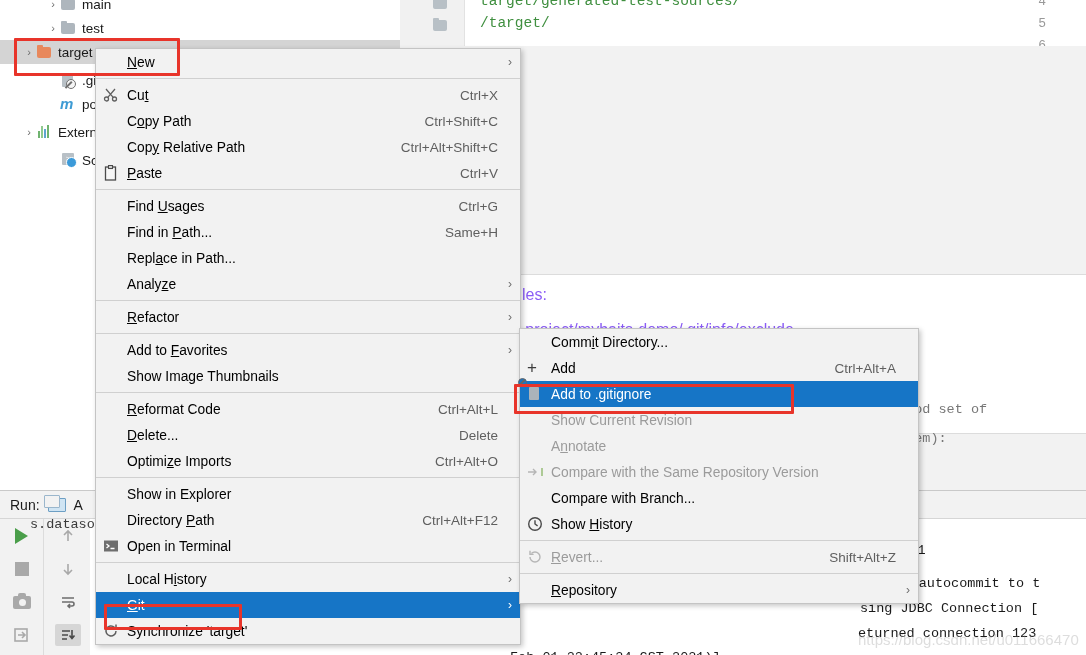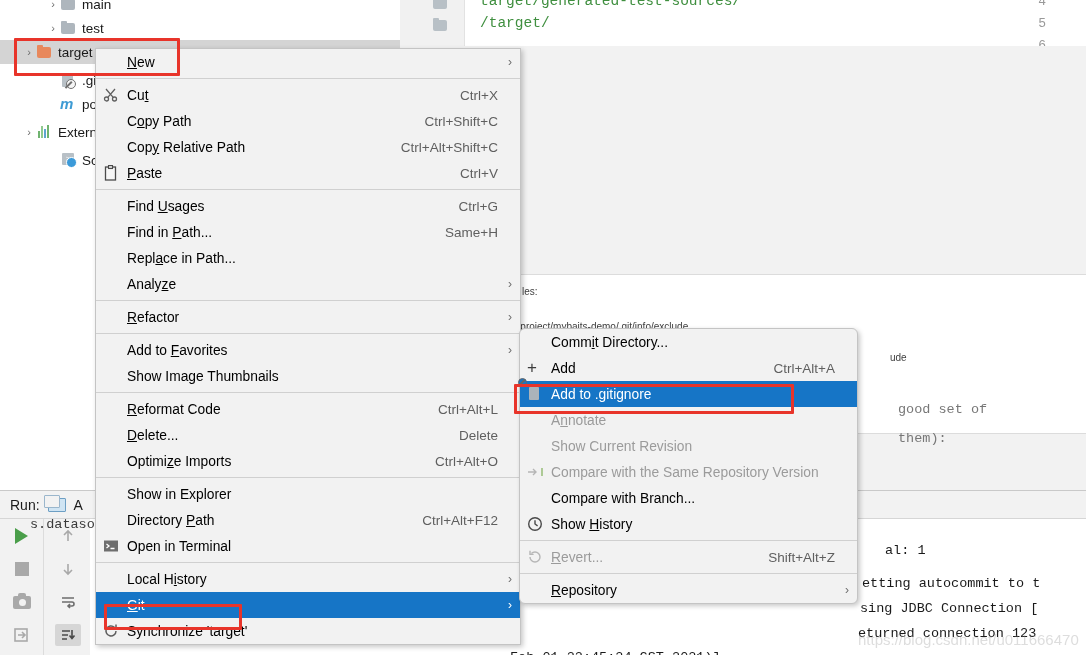--- a/index.html
+++ b/index.html
@@ -89,21 +89,21 @@
   
   .info-panel {
     position: absolute; left: 400px; top: 46px; width: 686px; height: 444px;
     background: #f2f2f2;
   }
   .info-white {
     position: absolute; left: 0px; top: 228px; width: 686px; height: 160px;
     background: #ffffff; border-top: 1px solid #dcdcdc; border-bottom: 1px solid #dcdcdc;
   }
   .info-text {
-    position: absolute; color: #404040; font-size: 10px; white-space: pre;
+    position: absolute; color: #8b5cf6; font-size: 16px; white-space: pre;
   }
   .info-mono {
     position: absolute; color: #777; font-family: "Liberation Mono", monospace; font-size: 13.5px; white-space: pre;
   }
 
   
   .run-window {
     position: absolute; left: 0; top: 490px; width: 1086px; height: 165px;
     background: #f2f2f2; border-top: 1px solid #c9c9c9;
   }
@@ -150,21 +150,21 @@
     position:absolute; color: rgba(150,150,150,0.32); font-size: 15px; white-space: pre;
     font-family: "Liberation Sans", sans-serif;
   }
 
   
   .ctxmenu {
     position: absolute; background: #f2f2f2; border: 1px solid #c4c4c4;
     box-shadow: 2px 2px 5px rgba(0,0,0,0.22);
   }
   #main-menu { left: 95px; top: 48px; width: 426px; }
-  #git-menu  { left: 519px; top: 328px; width: 339px; border-radius: 6px; }
+  #git-menu  { left: 519px; top: 328px; width: 400px; }
 
   .mi {
     position: relative; height: 26px; display: flex; align-items: center;
     padding-left: 31px; padding-right: 10px; font-size: 13.8px; color: #000;
     white-space: nowrap; cursor: default;
   }
   .mi.hl { background: #1675c6; color: #ffffff; }
   .mi.dis { color: #9b9b9b; }
   .mi .acc { text-decoration: underline; text-underline-offset: 1px; }
   .mi .short {
@@ -464,24 +464,24 @@
       <div class="mi">
         <span class="mi-ico"><span class="ic-plus">+</span></span>
         <span>Add</span>
         <span class="short">Ctrl+Alt+A</span>
       </div>
       <div class="mi hl">
         <span class="mi-ico"><span class="ic-gitign"><span class="pg"></span><span class="ban"></span><span class="ban-l"></span></span></span>
         <span>Add to .gitignore</span>
       </div>
       <div class="mi dis">
+        <span>Show Current Revision</span>
+      </div>
+      <div class="mi dis">
         <span>A<span class="acc">n</span>notate</span>
-      </div>
-      <div class="mi dis">
-        <span>Show Current Revision</span>
       </div>
       <div class="mi dis">
         <span class="mi-ico">
           <svg class="ic-svg" viewBox="0 0 16 16">
             <path d="M1 8h8M6 5l3 3-3 3" stroke="#b6b6b6" stroke-width="1.4" fill="none"></path>
             <path d="M15 4v8" stroke="#9bbf7e" stroke-width="1.6"></path>
           </svg>
         </span>
         <span>Compare with the Same Repository Version</span>
       </div>

